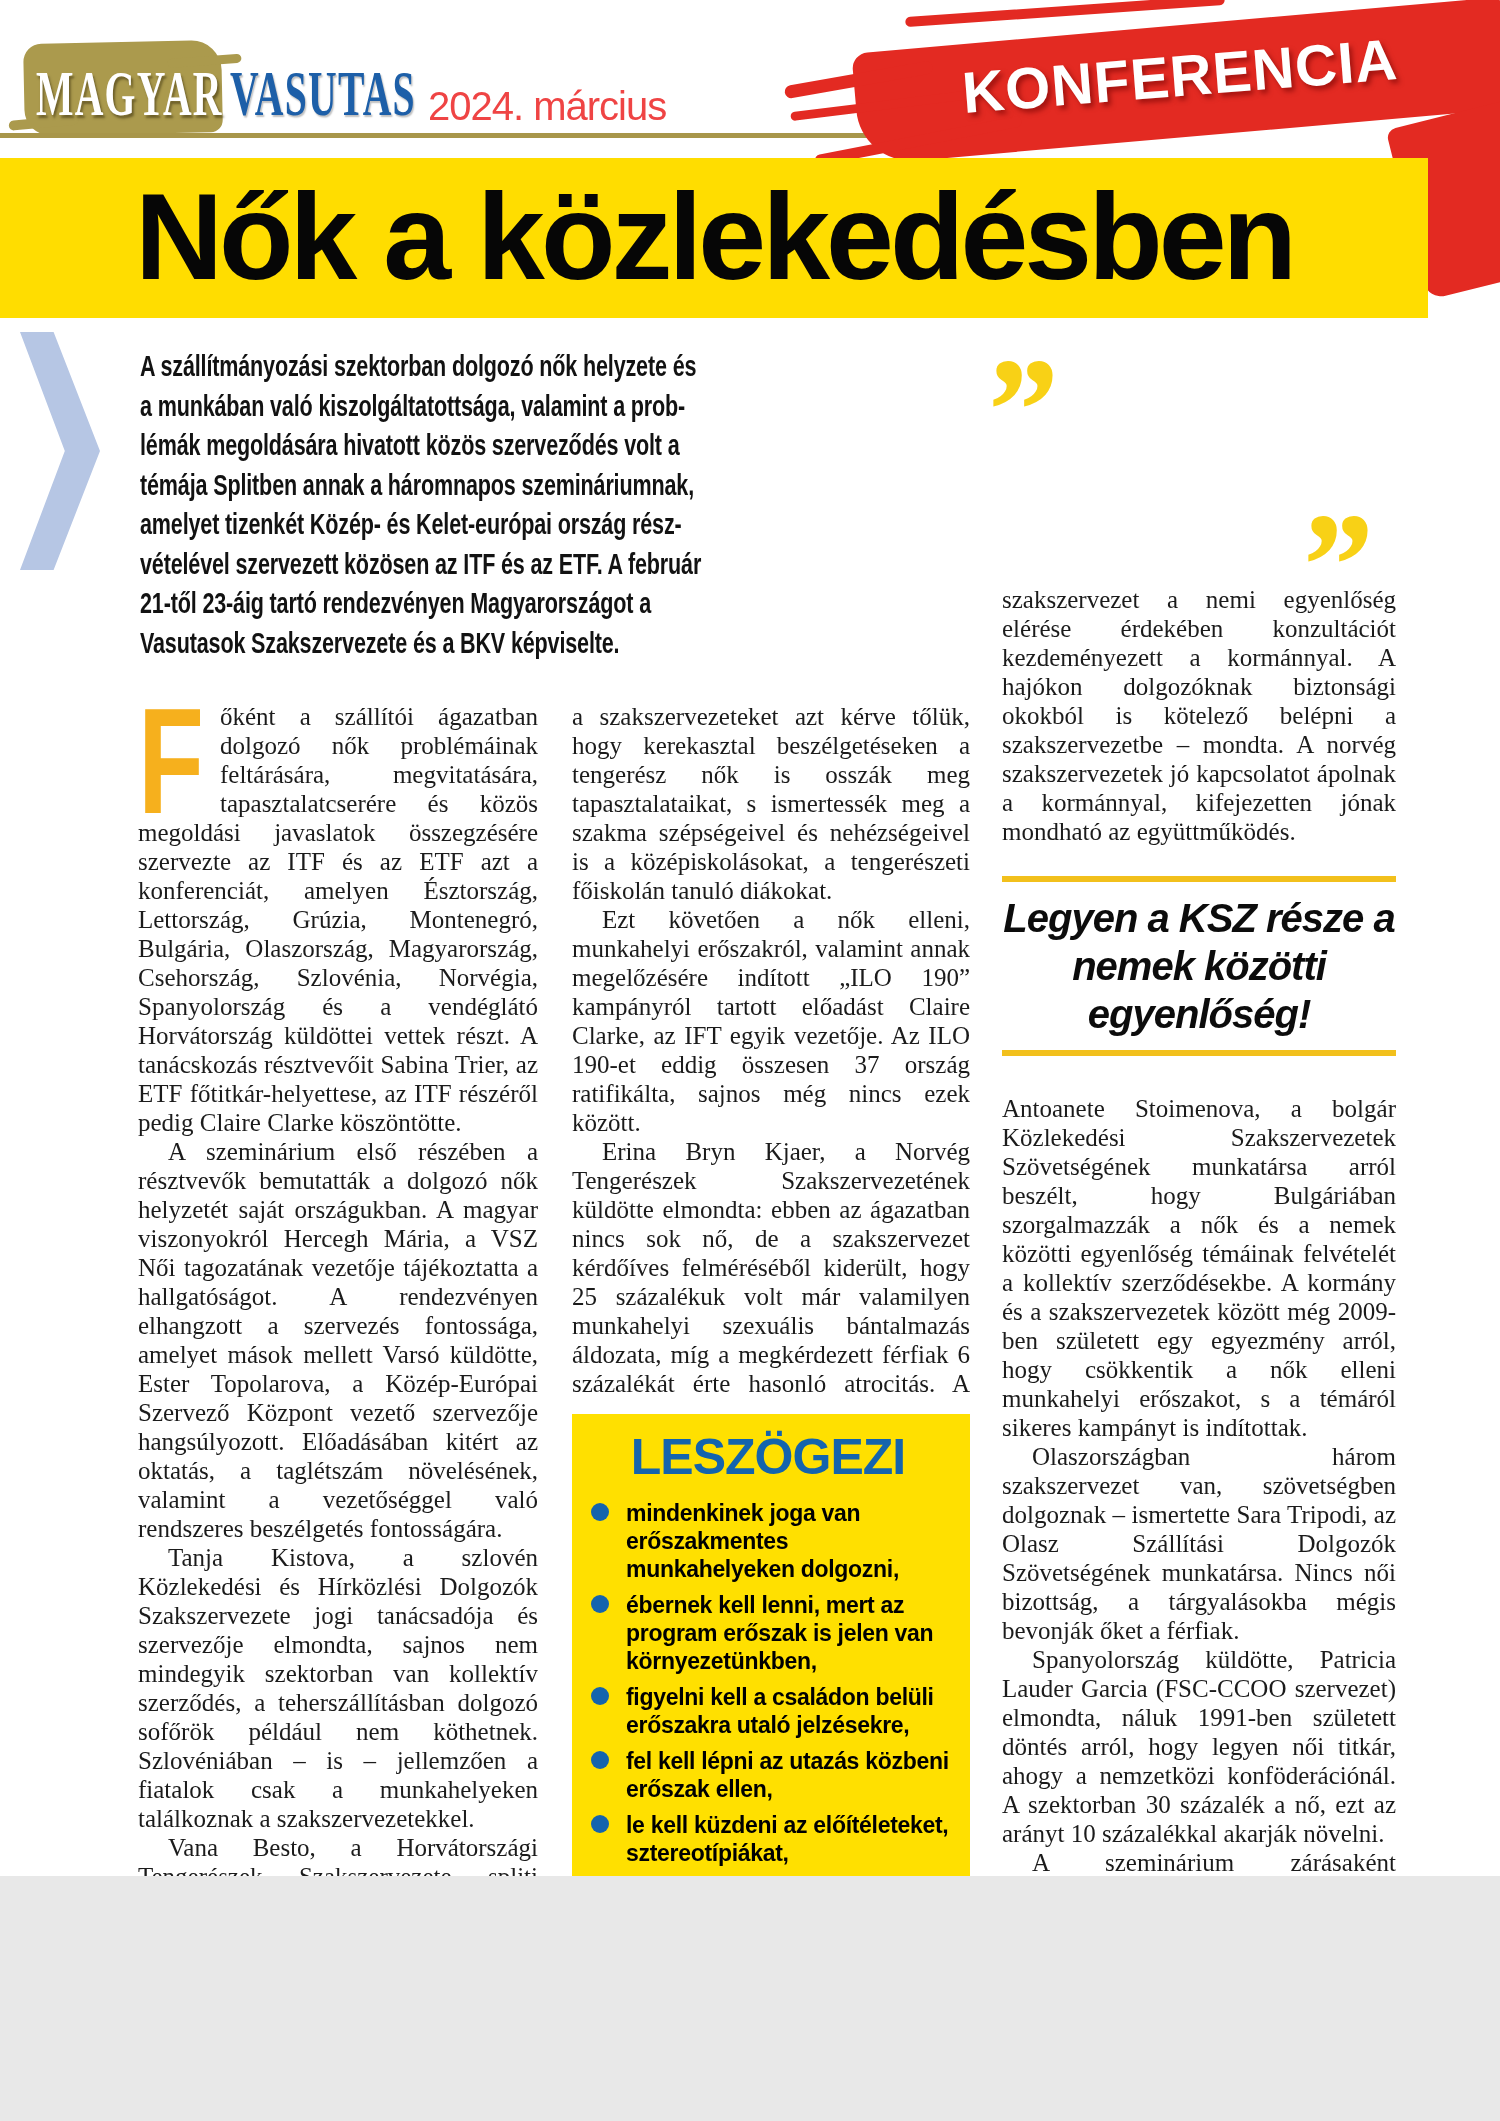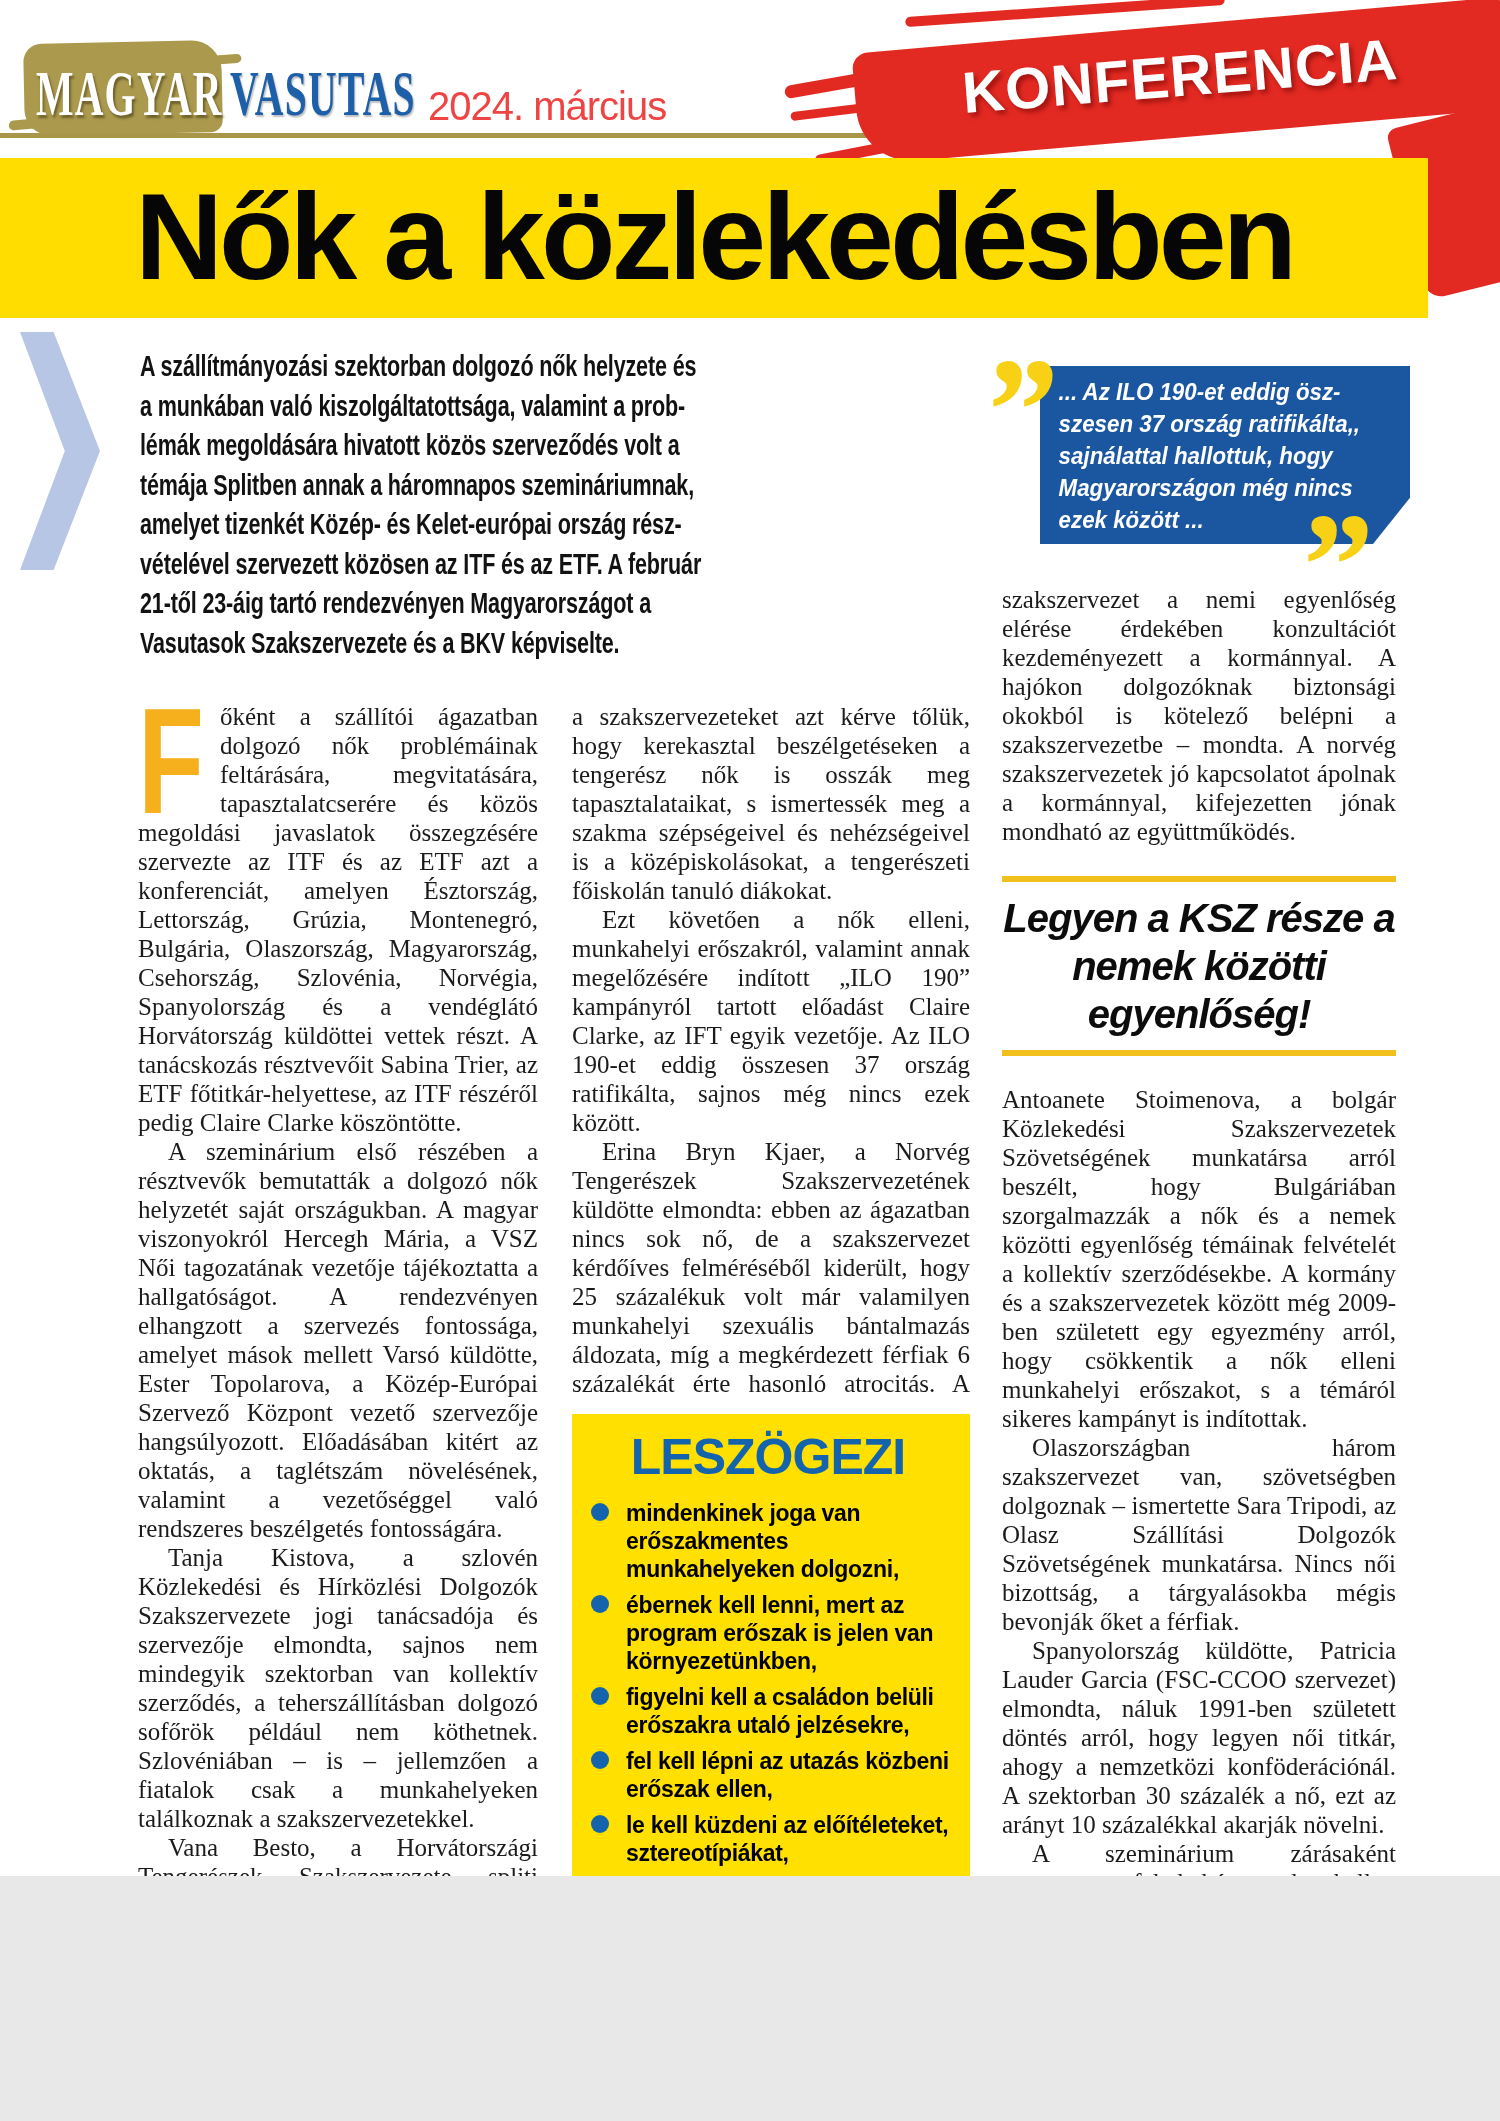--- a/index.html
+++ b/index.html
@@ -72,21 +72,21 @@
              clip-path:polygon(0 0,100% 0,100% 74%,90% 100%,0 100%);z-index:2;}
   .quote-lines{padding:10px 6px 0 20px;transform:scaleX(0.93);transform-origin:0 0;}
   .quote-lines div{white-space:nowrap;font-style:italic;font-weight:700;font-size:24px;
                    line-height:32px;color:#ffffff;}
   .qmark{position:absolute;font-family:"Liberation Serif",serif;font-style:italic;font-weight:700;
          font-size:150px;line-height:1;color:#f8d116;z-index:4;}
   .qmark.open{left:980px;top:335px;}
   .qmark.close{left:1295px;top:490px;}
 
   
-  .subhead-block{margin:30px 0 29px;}
+  .subhead-block{margin:30px 0 38px;}
   .subhead-block .rule{height:6px;background:#f2c01c;}
   .subhead-block h2{margin:12px 0;text-align:center;font-style:italic;font-weight:700;
                     font-size:40px;line-height:48px;letter-spacing:-1px;color:#0c0c0c;
                     font-family:"Liberation Sans",sans-serif;}
 
   
   .ilo-box{margin-top:16px;background:#ffe000;padding:16px 18px 20px 12px;box-sizing:border-box;}
   .ilo-title div{text-align:center;color:#1464ad;font-weight:700;font-size:50px;line-height:55px;
                  letter-spacing:-1px;}
   .ilo-item{position:relative;padding-left:42px;margin-top:8px;font-weight:700;font-size:23px;
@@ -135,29 +135,20 @@
       <div>a munkában való kiszolgáltatottsága, valamint a prob-</div>
       <div>lémák megoldására hivatott közös szerveződés volt a</div>
       <div>témája Splitben annak a háromnapos szemináriumnak,</div>
       <div>amelyet tizenkét Közép- és Kelet-európai ország rész-</div>
       <div>vételével szervezett közösen az ITF és az ETF. A február</div>
       <div>21-től 23-áig tartó rendezvényen Magyarországot a</div>
       <div>Vasutasok Szakszervezete és a BKV képviselte.</div>
     </div>
   </div>
 
-  <div class="quote-box">
-    <div class="quote-lines">
-      <div>... Az ILO 190-et eddig ösz-</div>
-      <div>szesen 37 ország ratifikálta,,</div>
-      <div>sajnálattal hallottuk, hogy</div>
-      <div>Magyarországon még nincs</div>
-      <div>ezek között ...</div>
-    </div>
-  </div>
   <div class="qmark open">”</div>
   <div class="qmark close">”</div>
 
   <div class="col1 body-col">
     <p><span class="dropcap">F</span><span>őként a szállítói ágazatban dolgozó nők problémáinak feltárására, megvitatására, tapasztalatcserére és közös megoldási javaslatok összegzésére szervezte az ITF és az ETF azt a konferenciát, amelyen Észtország, Lettország, Grúzia, Montenegró, Bulgária, Olaszország, Magyarország, Csehország, Szlovénia, Norvégia, Spanyolország és a vendéglátó Horvátország küldöttei vettek részt. A tanácskozás résztvevőit Sabina Trier, az ETF főtitkár-helyettese, az ITF részéről pedig Claire Clarke köszöntötte.</span></p>
     <p class="indent">A szeminárium első részében a résztvevők bemutatták a dolgozó nők helyzetét saját országukban. A magyar viszonyokról Hercegh Mária, a VSZ Női tagozatának vezetője tájékoztatta a hallgatóságot. A rendezvényen elhangzott a szervezés fontossága, amelyet mások mellett Varsó küldötte, Ester Topolarova, a Közép-Európai Szervező Központ vezető szervezője hangsúlyozott. Előadásában kitért az oktatás, a taglétszám növelésének, valamint a vezetőséggel való rendszeres beszélgetés fontosságára.</p>
     <p class="indent">Tanja Kistova, a szlovén Közlekedési és Hírközlési Dolgozók Szakszervezete jogi tanácsadója és szervezője elmondta, sajnos nem mindegyik szektorban van kollektív szerződés, a teherszállításban dolgozó sofőrök például nem köthetnek. Szlovéniában – is – jellemzően a fiatalok csak a munkahelyeken találkoznak a szakszervezetekkel.</p>
     <p class="indent contline">Vana Besto, a Horvátországi Tengerészek Szakszervezete spliti irodavezetője arról számolt be, őket azok a tengerésznők keresték meg, akiket erőszak ért. Elmondta, a munkáltatók is keresik</p>
   </div>
 

